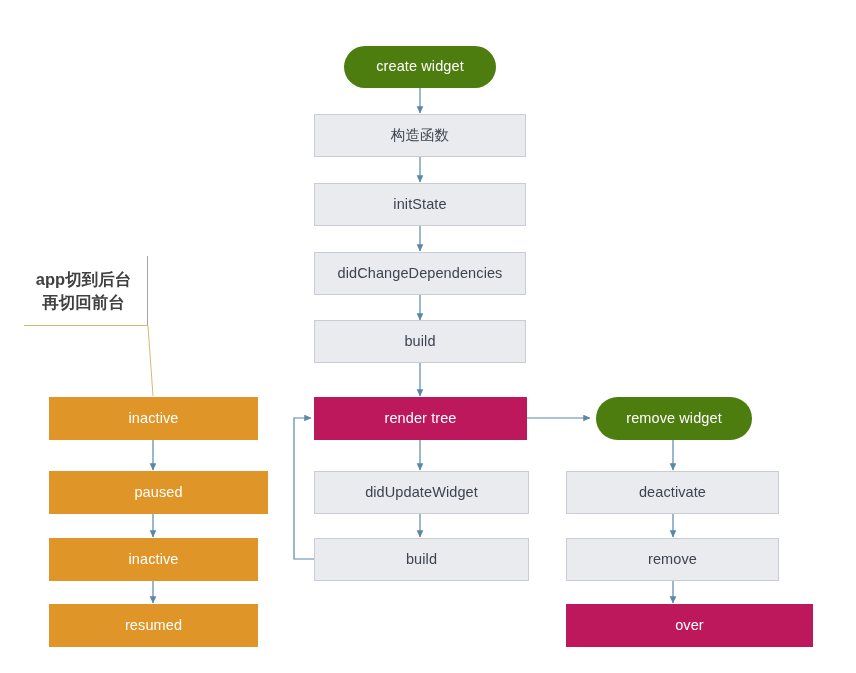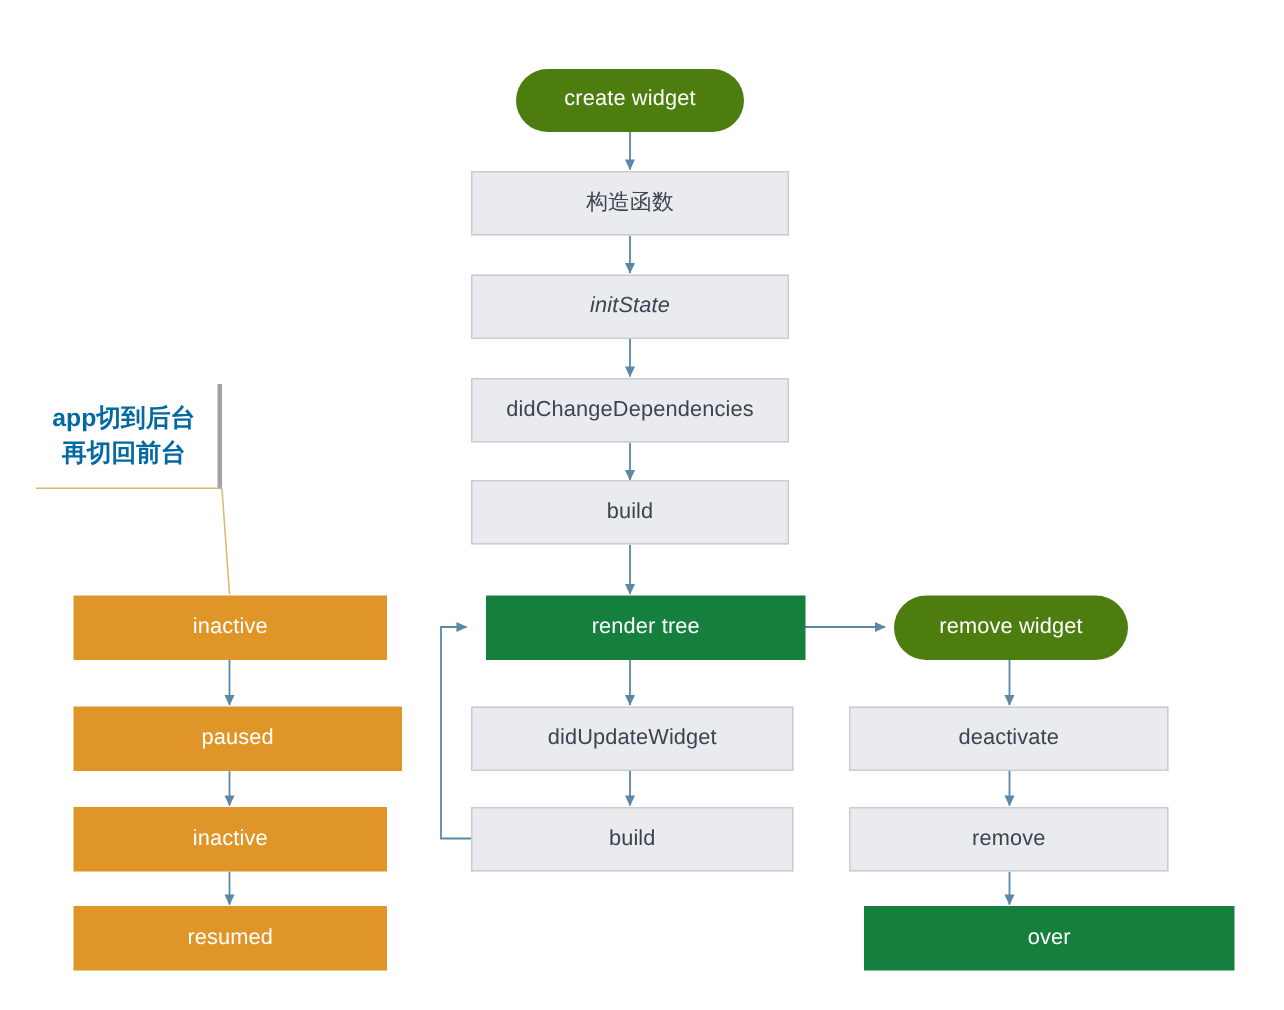--- a/index.html
+++ b/index.html
@@ -40,35 +40,34 @@
   .node.gray {
     background: #eaebee;
     border: 1px solid #c9ccd4;
     color: #3c4450;
   }
   .node.orange {
     background: #df9527;
     color: #ffffff;
   }
   .node.teal {
-    background: #15803d;
+    background: #be185d;
     color: #ffffff;
-    margin-left: 10px;
   }
   .node.blue-pill {
     background: #4d7c0f;
     color: #ffffff;
     border-radius: 22px;
   }
   .callout {
     position: absolute;
     box-sizing: border-box;
-    border-right: 3px solid #a3a3a3;
+    border-right: 1px solid #a3a3a3;
     border-bottom: 1px solid #d8b974;
-    color: #0369a1;
+    color: #404040;
     font-size: 16.5px;
     line-height: 1.35;
     font-weight: 600;
     text-align: center;
     display: flex;
     flex-direction: column;
     align-items: center;
     justify-content: center;
     padding-right: 4px;
   }
@@ -121,21 +120,21 @@
   </div>
 
   <div class="node blue-pill" style="left:344px; top:46px; width:152px; height:42px;">
     <span>create widget</span>
   </div>
 
   <div class="node gray" style="left:314px; top:114px; width:212px; height:43px;">
     <span>构造函数</span>
   </div>
 
-  <div class="node gray" style="left:314px; top:183px; width:212px; height:43px;font-style:italic;">
+  <div class="node gray" style="left:314px; top:183px; width:212px; height:43px;">
     <span>initState</span>
   </div>
 
   <div class="node gray" style="left:314px; top:252px; width:212px; height:43px;">
     <span>didChangeDependencies</span>
   </div>
 
   <div class="node gray" style="left:314px; top:320px; width:212px; height:43px;">
     <span>build</span>
   </div>

